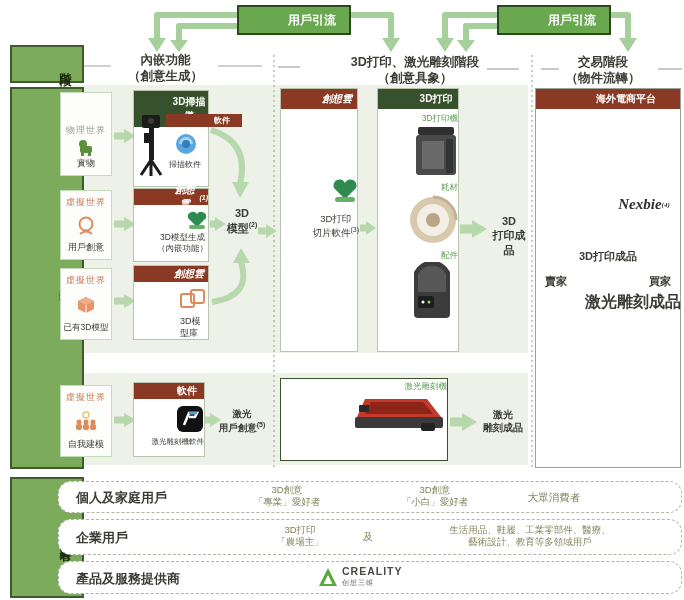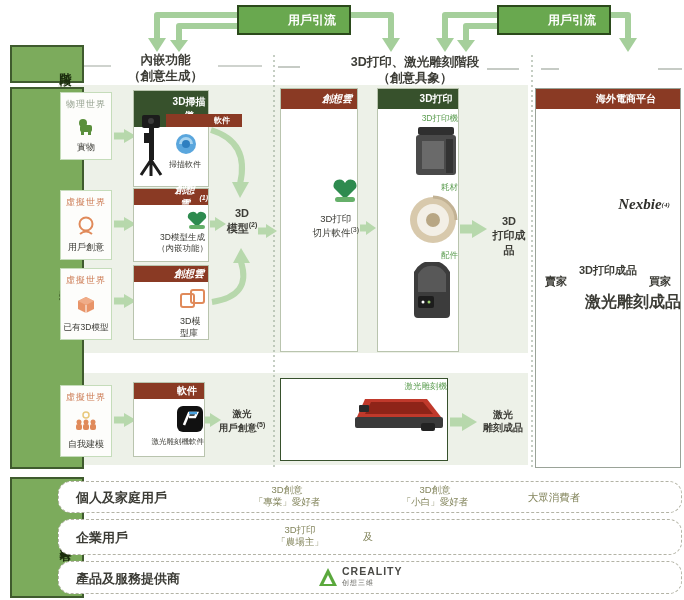--- a/index.html
+++ b/index.html
@@ -139,32 +139,36 @@
   </div>
 
   <div class="abs z3 stagehdr" style="left:113px;top:53px;width:105px;">
     <div>內嵌功能</div>
     <div>（創意生成）</div>
   </div>
   <div class="abs z3 stagehdr" style="left:330px;top:55px;width:170px;">
     <div>3D打印、激光雕刻階段</div>
     <div>（創意具象）</div>
   </div>
+  <div class="abs z3 stagehdr" style="left:553px;top:55px;width:100px;">
+    <div>交易階段</div>
+    <div>（物件流轉）</div>
+  </div>
 
   <div class="abs z3 vlabel center" style="left:10px;top:45px;width:34px;height:34px;">
     <span>階段</span>
   </div>
   <div class="abs z3 vlabel center" style="left:10px;top:87px;width:34px;height:378px;">
     <span>產品與服務</span>
   </div>
   <div class="abs z3 vlabel center" style="left:10px;top:477px;width:34px;height:117px;">
     <span>參與者</span>
   </div>
 
-  <div class="abs z3 wbox" style="left:60px;top:92px;width:52px;height:68px;">
+  <div class="abs z3 wbox" style="left:60px;top:92px;width:52px;height:84px;justify-content:flex-end;">
     <div class="wtitle gray">物理世界</div>
     <svg width="22" height="20">
       <circle cx="8" cy="7" r="4" fill="#5a8f3c"></circle>
       <rect x="5" y="9" width="12" height="7" rx="2" fill="#5a8f3c"></rect>
       <rect x="6" y="15" width="3" height="4" fill="#5a8f3c"></rect>
       <rect x="13" y="15" width="3" height="4" fill="#5a8f3c"></rect>
     </svg>
     <div class="wlabel">實物</div>
   </div>
 
@@ -350,21 +354,21 @@
 
   <div class="abs z3 market" style="left:535px;top:88px;width:146px;height:380px;">
     <div class="hdr-red center" style="height:20px;">
       <span>海外電商平台</span>
     </div>
   </div>
   <div class="abs z3 nexbie center" style="left:535px;top:196px;width:146px;">
     <span>Nexbie</span>
       <sup>(4)</sup>
   </div>
-  <div class="abs z3 nodetext" style="left:535px;top:263px;width:146px;font-size:11px;">
+  <div class="abs z3 nodetext" style="left:535px;top:249px;width:146px;font-size:11px;">
     <span>3D打印成品</span>
   </div>
   <div class="abs z3 nodetext" style="left:542px;top:274px;width:28px;font-size:11px;">
     <span>賣家</span>
   </div>
   <div class="abs z3 nodetext" style="left:646px;top:274px;width:28px;font-size:11px;">
     <span>買家</span>
   </div>
   <div class="abs z3 nodetext" style="left:535px;top:292px;width:146px;font-size:16px;padding-left:25px;">
     <span>激光雕刻成品</span>
@@ -389,20 +393,24 @@
   <div class="abs z3 prow" style="left:58px;top:519px;width:624px;height:36px;"></div>
   <div class="abs z3 plabel" style="left:76px;top:529px;">
     <span>企業用戶</span>
   </div>
   <div class="abs z3 olive" style="left:265px;top:524px;width:70px;">
     <div>3D打印</div>
     <div>「農場主」</div>
   </div>
   <div class="abs z3 olive" style="left:358px;top:530px;width:20px;font-size:10px;">
     <span>及</span>
+  </div>
+  <div class="abs z3 olive" style="left:405px;top:524px;width:250px;">
+    <div>生活用品、鞋履、工業零部件、醫療、</div>
+    <div>藝術設計、教育等多領域用戶</div>
   </div>
 
   <div class="abs z3 prow" style="left:58px;top:561px;width:624px;height:33px;"></div>
   <div class="abs z3 plabel" style="left:76px;top:570px;">
     <span>產品及服務提供商</span>
   </div>
   <div class="abs z3" style="left:318px;top:566px;display:flex;align-items:center;gap:4px;">
     <svg width="20" height="20">
       <polygon points="10,1 19,19 1,19" fill="#5aa83c"></polygon>
       <polygon points="10,8 14.5,17 5.5,17" fill="#ffffff"></polygon>

